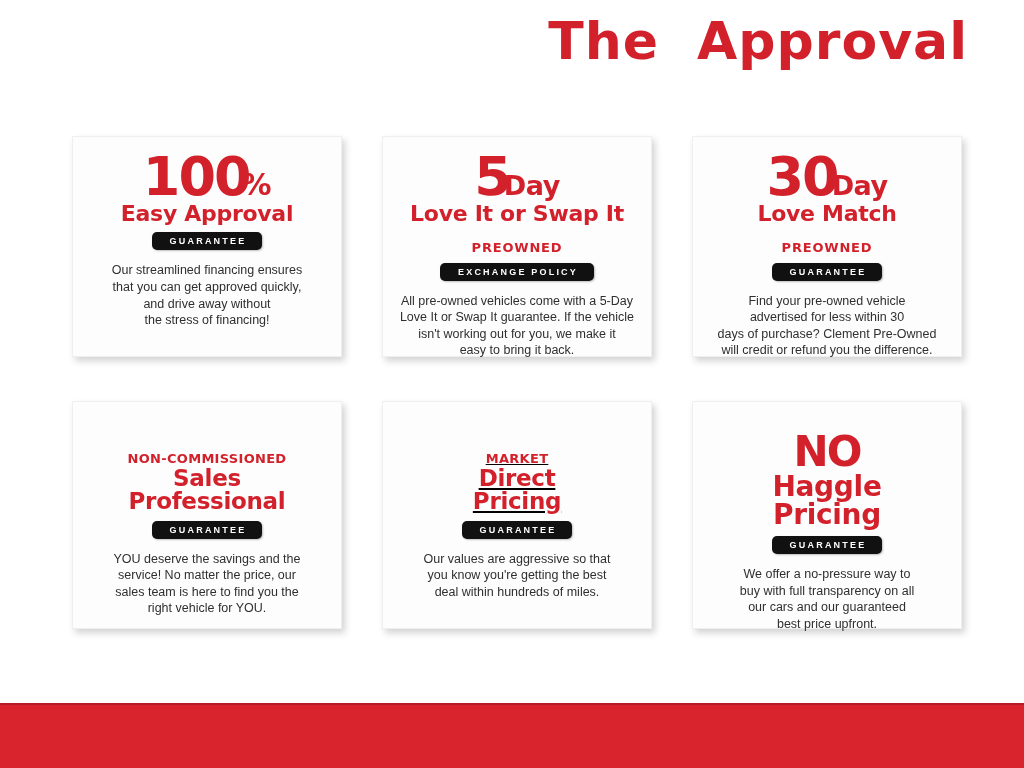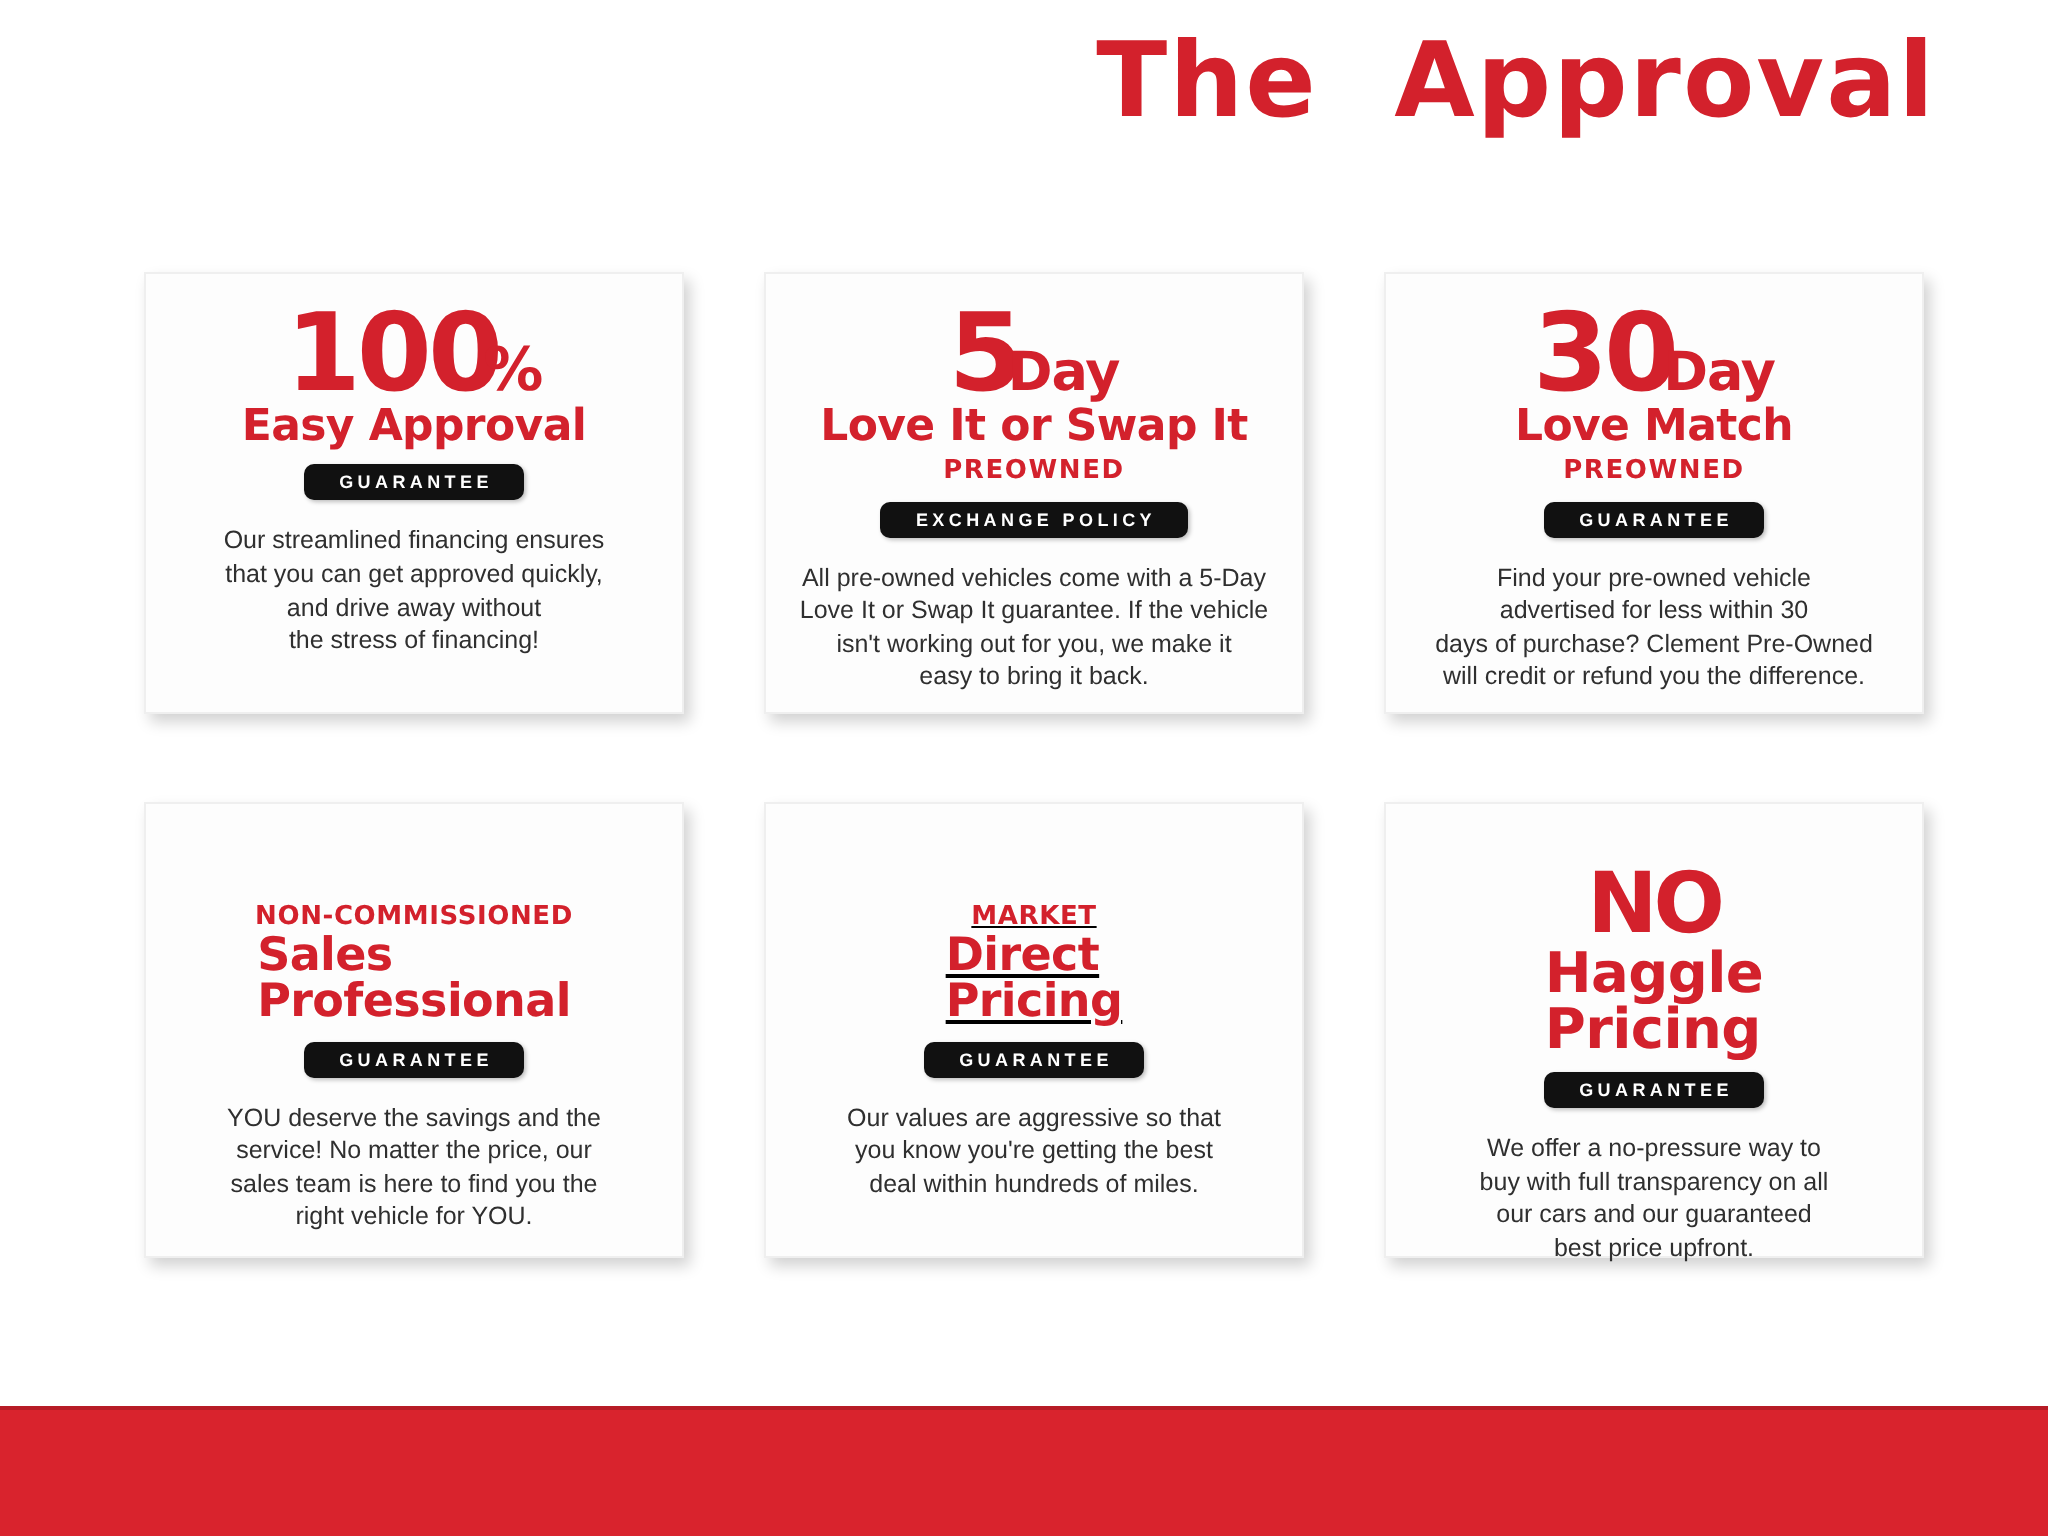--- a/index.html
+++ b/index.html
@@ -96,37 +96,37 @@
     letter-spacing: 0.3px;
     text-align: center;
     line-height: 1.05;
   }
 
   .headline {
     color: #D3212C;
     font-family: "DejaVu Sans", sans-serif;
     font-weight: bold;
     font-size: 22px;
-    text-align: left;
+    text-align: center;
     line-height: 1.0;
     letter-spacing: -0.3px;
     margin-top: 1px;
   }
   .headline.two-line { font-size: 23px; line-height: 1.02; }
   .headline.big { font-size: 28px; }
 
   .subline {
     color: #D3212C;
     font-family: "DejaVu Sans", sans-serif;
     font-weight: bold;
     font-size: 13px;
     letter-spacing: 0.8px;
     text-align: center;
     line-height: 1.1;
-    margin-top: 4px;
+    margin-top: 16px;
   }
 
   
   .badge {
     margin-top: 7px;
     background: #111111;
     color: #ffffff;
     border-radius: 5px;
     font-size: 9px;
     font-weight: bold;

